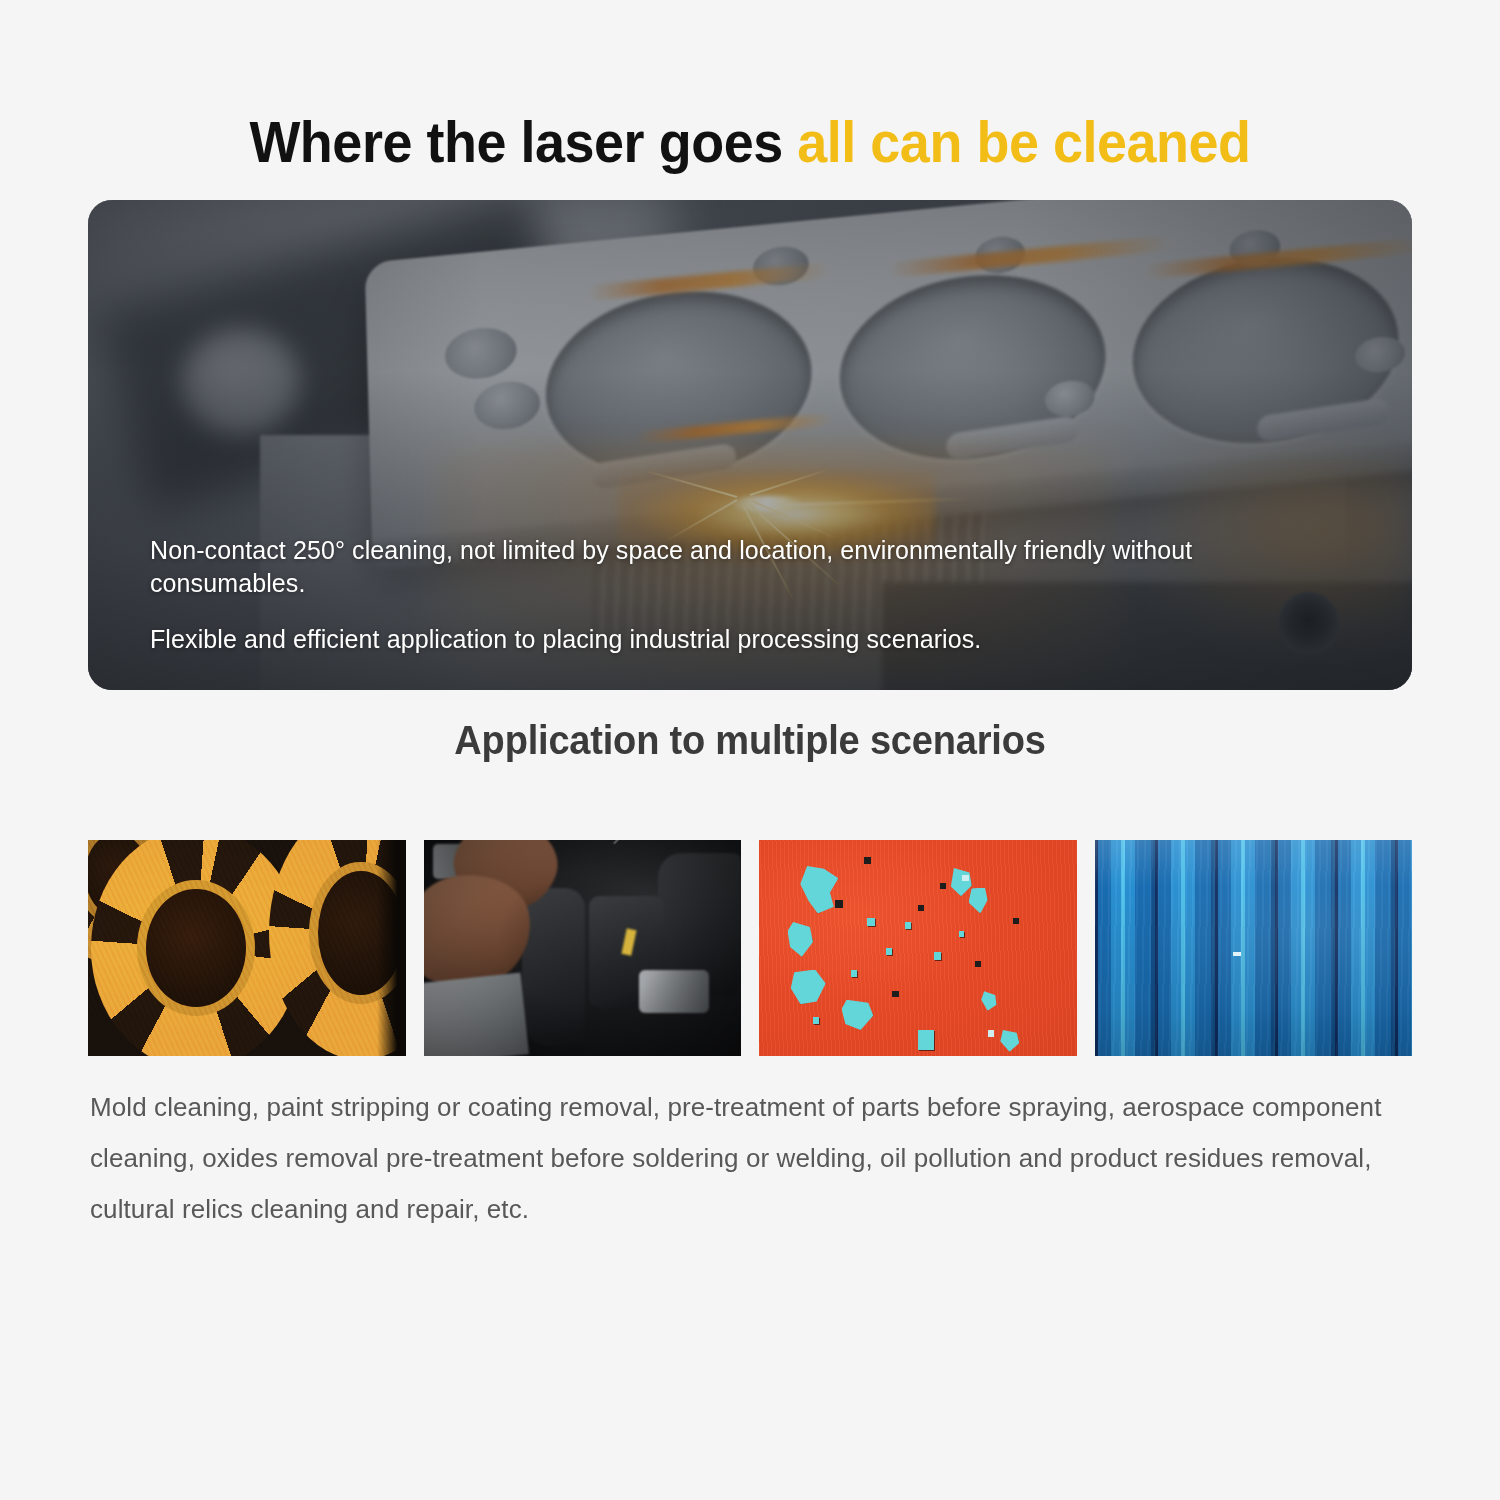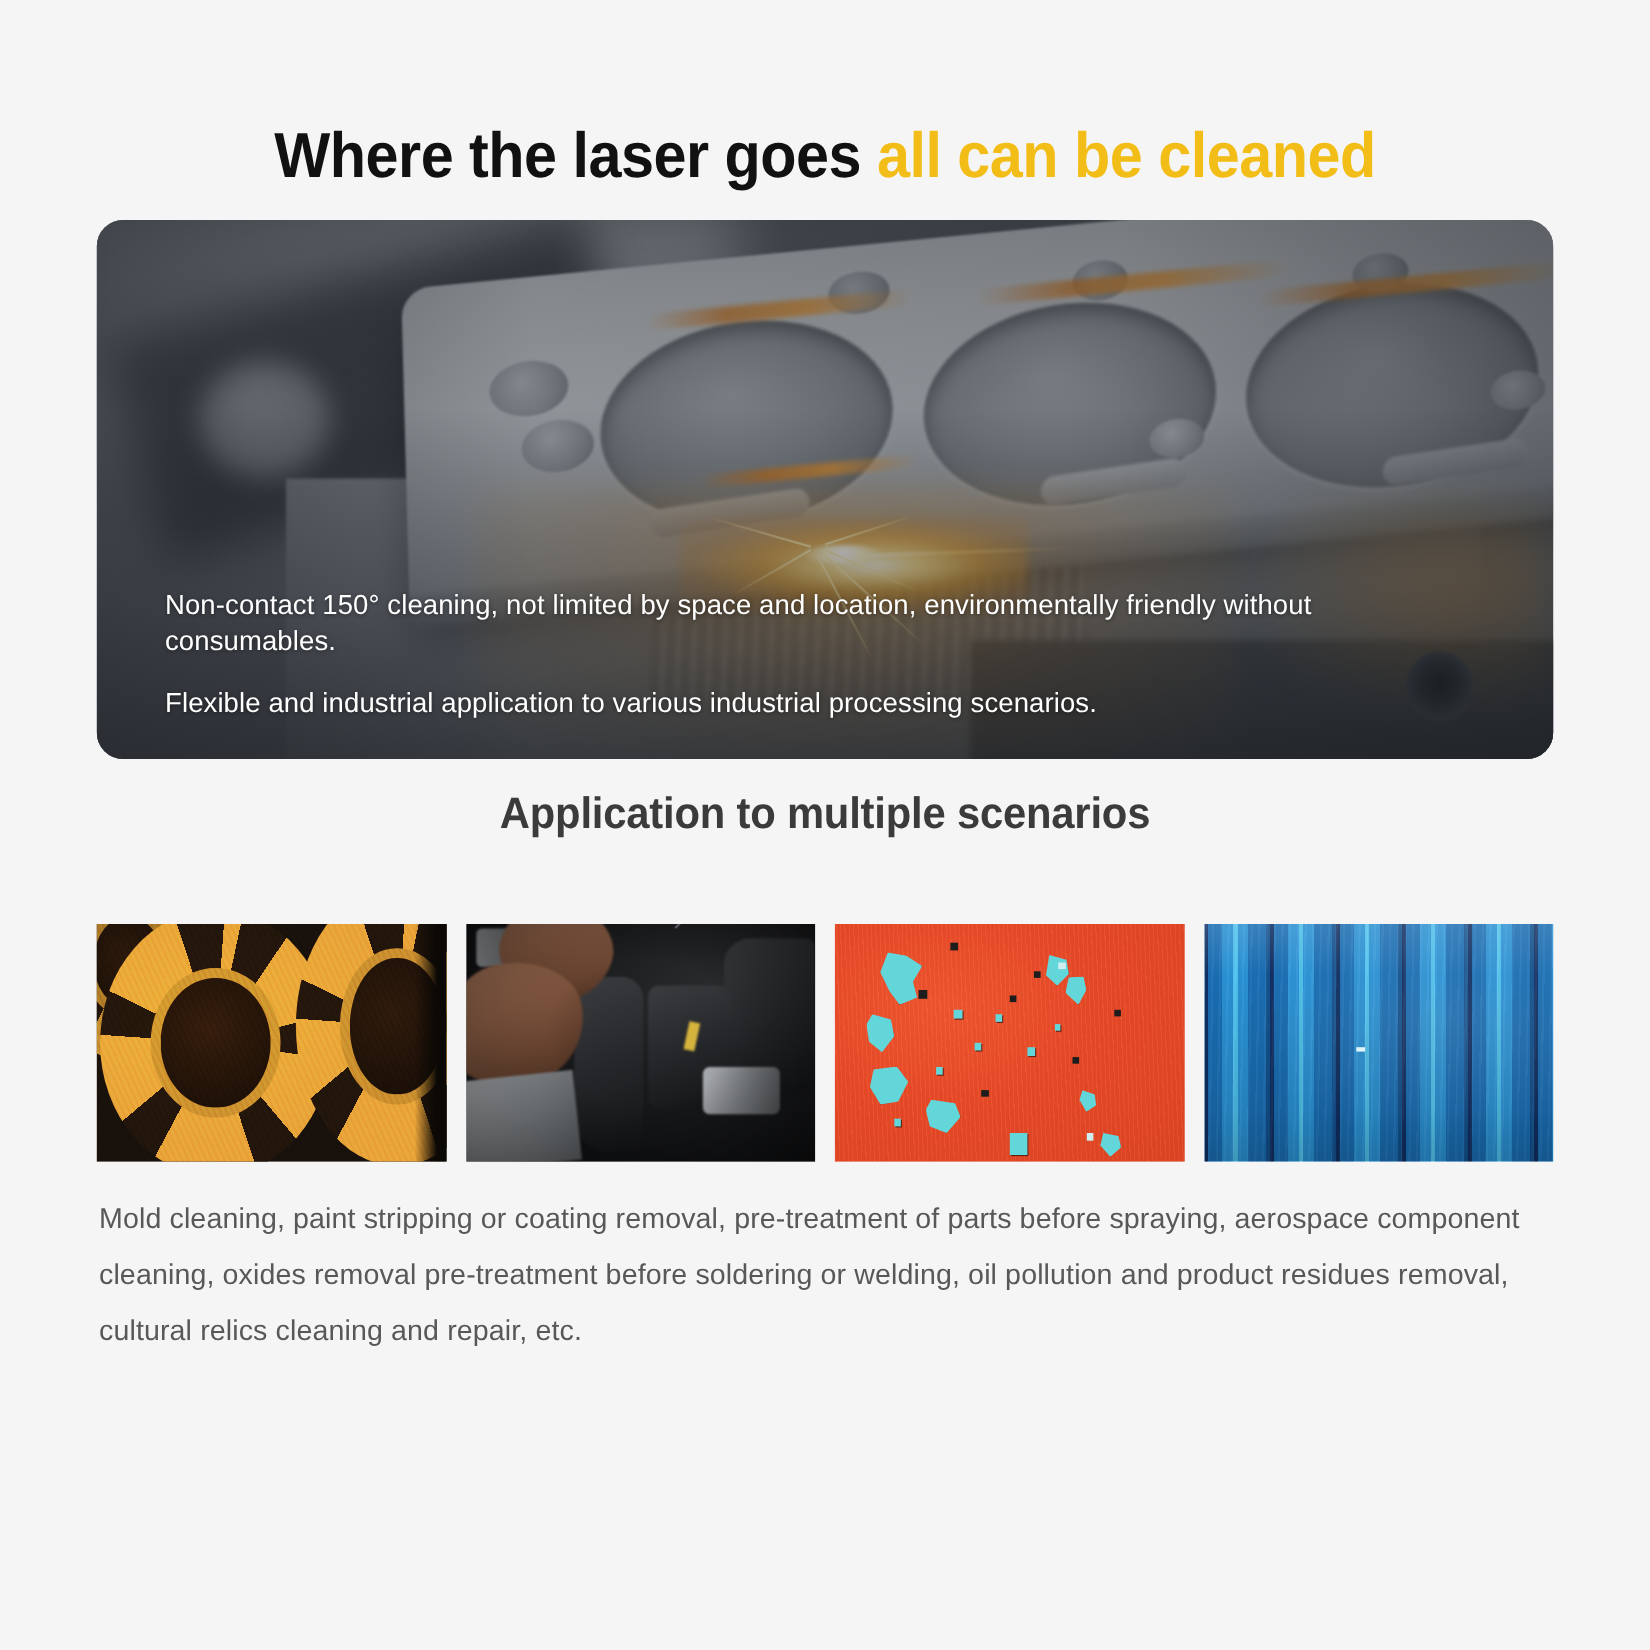--- a/index.html
+++ b/index.html
@@ -542,22 +542,22 @@
       <div class="spark" style="left:49.5%;top:62%;width:8%;transform:rotate(62deg);"></div>
       <div class="spark" style="left:49%;top:61%;width:6%;transform:rotate(150deg);"></div>
       <div class="spark" style="left:49%;top:60.5%;width:7%;transform:rotate(196deg);"></div>
       <div class="spark" style="left:50%;top:60%;width:6%;transform:rotate(-18deg);"></div>
 
       <div class="hp-rivet"></div>
       <div class="hero-shade"></div>
     </div>
 
     <div class="hero-caption">
-      <p>Non-contact 150° cleaning, not limited by space and location, environmentally friendly without consumables.</p>
-      <p class="second">Flexible and industrial application to various industrial processing scenarios.</p>
+      <p>Non-contact 250° cleaning, not limited by space and location, environmentally friendly without consumables.</p>
+      <p class="second">Flexible and efficient application to placing industrial processing scenarios.</p>
     </div>
   </div>
 
   <div class="section-title">Application to multiple scenarios</div>
 
   <div class="thumbs">
 
     <div class="thumb t1">
       <div class="wheel w-back"></div>
       <div class="wheel w-main"></div>

